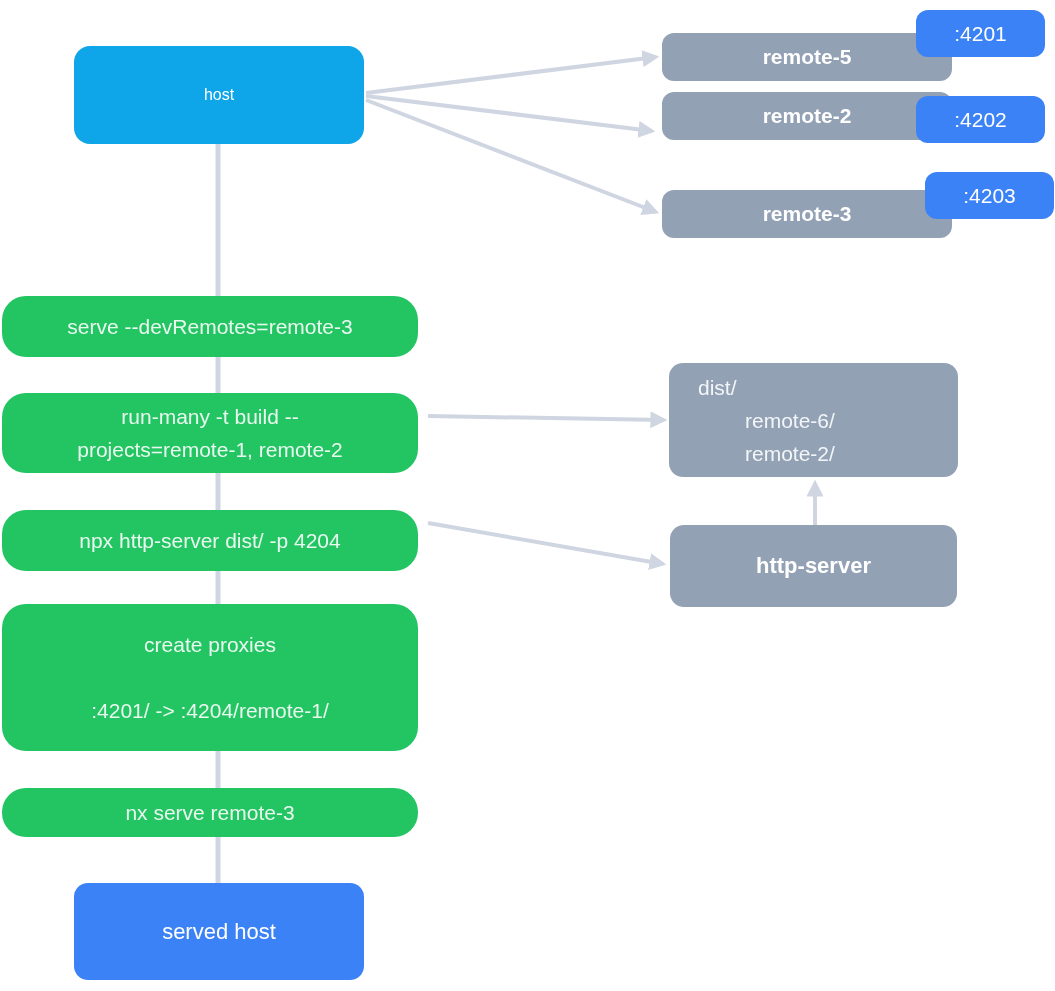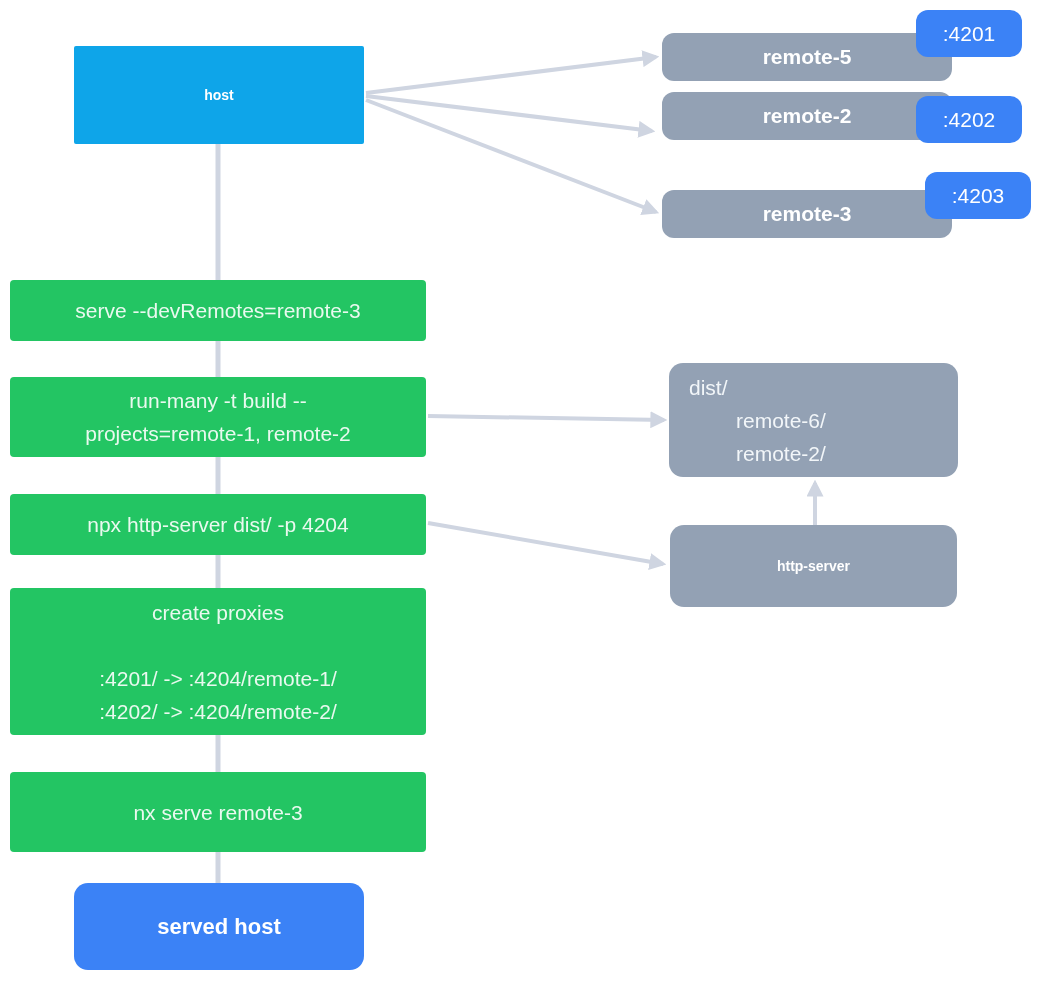--- a/index.html
+++ b/index.html
@@ -27,82 +27,83 @@
     box-sizing: border-box;
     color: #ffffff;
     display: flex;
     align-items: center;
     justify-content: center;
     text-align: center;
   }
   .node-host {
     left: 74px; top: 46px; width: 290px; height: 98px;
     background: var(--host_cyan, #0ea5e9);
-    border-radius: 2px;
-    font-size: 14px; font-weight: bold;
+    border-radius: 16px;
+    font-size: 16px; font-weight: normal;
   }
   .node-served-host {
-    left: 74px; top: 883px; width: 290px; height: 87px;
+    left: 74px; top: 883px; width: 290px; height: 97px;
     background: var(--accent_blue, #3b82f6);
     border-radius: 14px;
-    font-size: 22px; font-weight: bold;
+    font-size: 22px; font-weight: normal;
   }
   .step {
-    left: 10px; width: 416px;
+    left: 2px; width: 416px;
     background: var(--step_green, #23c563);
-    border-radius: 4px;
+    border-radius: 24px;
     font-size: 21px;
     color: #e9f9ef;
     flex-direction: column;
     line-height: 33px;
+    margin-top: 16px;
   }
   .step-serve      { top: 280px; height: 61px; }
   .step-run-many   { top: 377px; height: 80px; }
   .step-http-cmd   { top: 494px; height: 61px; justify-content: center; }
   .step-proxies    { top: 588px; height: 147px; }
-  .step-nx-serve   { top: 772px; height: 80px; }
+  .step-nx-serve   { top: 772px; height: 49px; }
   .spacer-line { height: 33px; }
   .remote-box {
     left: 662px; width: 290px; height: 48px;
     background: var(--node_gray, #93a1b4);
     border-radius: 12px;
     font-size: 21px; font-weight: bold;
   }
   .remote-1 { top: 33px; }
   .remote-2 { top: 92px; }
   .remote-3 { top: 190px; justify-content: center; }
   .port-badge {
-    left: 916px; width: 106px; height: 47px;
+    left: 916px; width: 129px; height: 47px;
     background: var(--accent_blue, #3b82f6);
     border-radius: 12px;
     font-size: 21px;
     z-index: 2;
   }
   .port-1 { top: 10px; }
   .port-2 { top: 96px; }
   .port-3 { top: 172px; margin-left: 9px; }
   .node-dist {
     left: 669px; top: 363px; width: 289px; height: 114px;
     background: var(--node_gray, #93a1b4);
     border-radius: 14px;
     font-size: 21px;
     color: #f2f6f9;
     flex-direction: column;
     align-items: flex-start;
     justify-content: center;
     text-align: left;
-    padding-left: 20px;
+    padding-left: 29px;
     line-height: 33px;
   }
   .dist-child { padding-left: 47px; }
   .node-http-server {
     left: 670px; top: 525px; width: 287px; height: 82px;
     background: var(--node_gray, #93a1b4);
     border-radius: 14px;
-    font-size: 14px; font-weight: bold;
+    font-size: 22px; font-weight: bold;
   }
 </style>
 </head>
 <body>
 
 <div class="canvas">
 
   <svg class="connectors" viewBox="0 0 1055 991" xmlns="http://www.w3.org/2000/svg">
     <defs>
       <marker id="arrow" viewBox="0 0 10 10" refX="8" refY="5" markerWidth="17" markerHeight="17" markerUnits="userSpaceOnUse" orient="auto-start-reverse">
@@ -134,21 +135,20 @@
   </div>
 
   <div class="box step step-http-cmd">
     <div>npx http-server dist/ -p 4204</div>
   </div>
 
   <div class="box step step-proxies">
     <div>create proxies</div>
     <div class="spacer-line"></div>
     <div>:4201/ -&gt; :4204/remote-1/</div>
-    <div>:4202/ -&gt; :4204/remote-2/</div>
   </div>
 
   <div class="box step step-nx-serve">
     <div>nx serve remote-3</div>
   </div>
 
   <div class="box node-served-host">
     <span>served host</span>
   </div>
 

